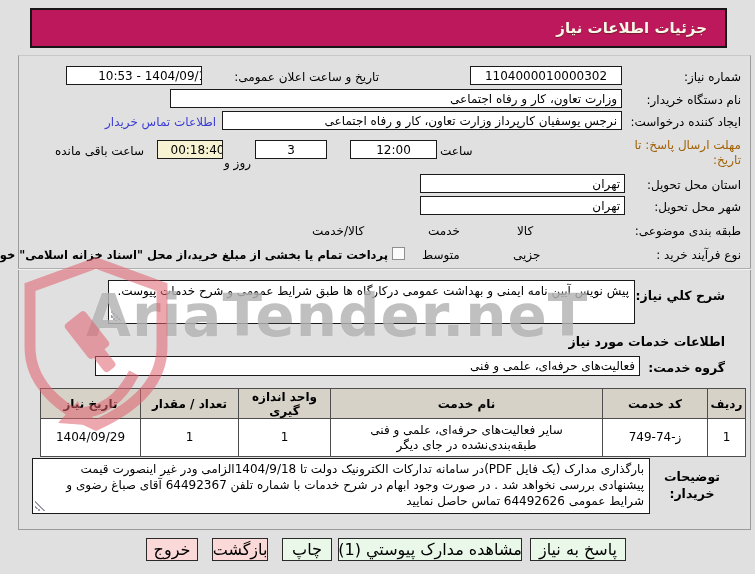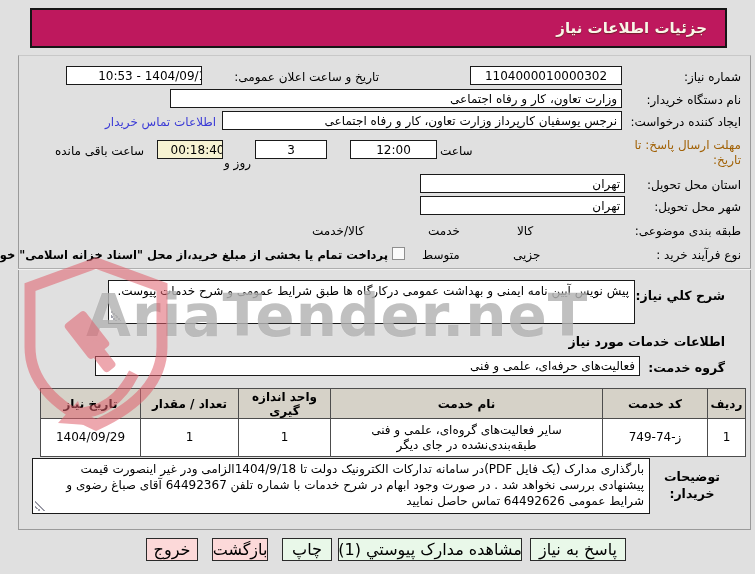--- a/index.html
+++ b/index.html
@@ -161,21 +161,21 @@
         <th>نام خدمت</th>
         <th>واحد اندازه گیری</th>
         <th>تعداد / مقدار</th>
         <th>تاریخ نیاز</th>
       </tr>
     </thead>
     <tbody>
       <tr>
         <td>1</td>
         <td>ز-74-749</td>
-        <td>سایر فعالیت‌های گروه‌ای، علمی و فنی طبقه‌بندی‌نشده در جای دیگر</td>
+        <td>سایر فعالیت‌های حرفه‌ای، علمی و فنی طبقه‌بندی‌نشده در جای دیگر</td>
         <td>1</td>
         <td>1</td>
         <td>1404/09/29</td>
       </tr>
     </tbody>
   </table>
 
   <div class="abs boldlbl" style="top:468px; right:26px; width:74px; text-align:center; line-height:17px; white-space:normal;">توضیحات خریدار:</div>
   <div class="abs tarea" style="left:32px; top:458px; width:618px; height:56px;">
     <span>بارگذاری مدارک (یک فایل PDF)در سامانه تدارکات الکترونیک دولت تا 1404/9/18الزامی ودر غیر اینصورت قیمت پیشنهادی بررسی نخواهد شد . در صورت وجود ابهام در شرح خدمات با شماره تلفن 64492367 آقای صباغ رضوی و شرایط عمومی 64492626 تماس حاصل نمایید</span>

